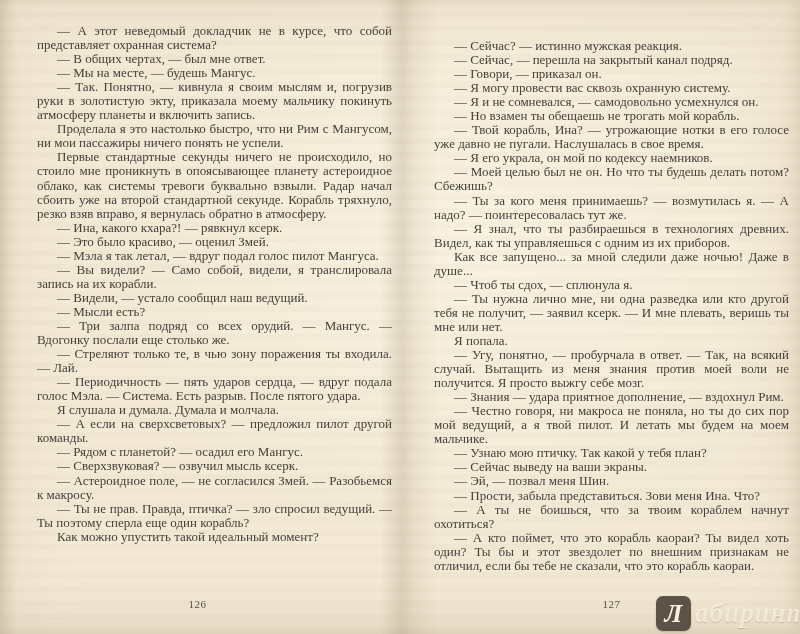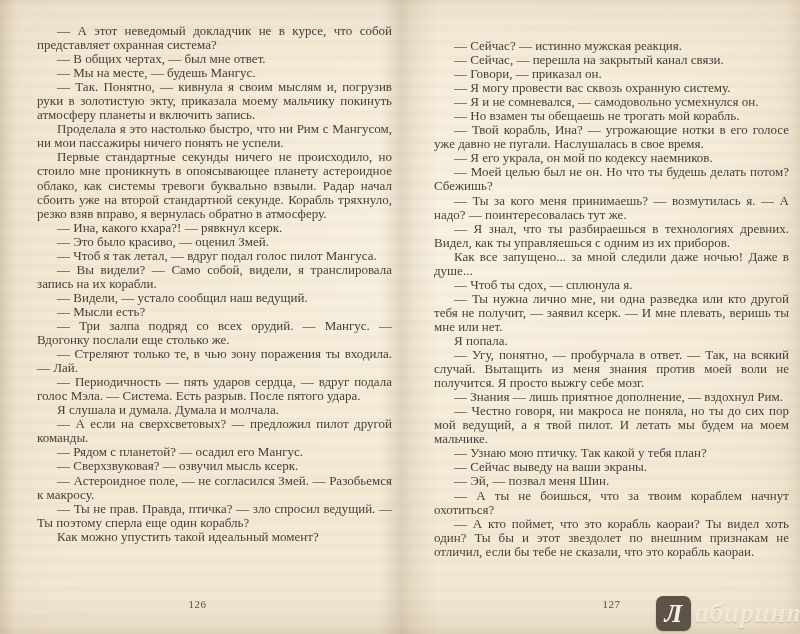--- a/index.html
+++ b/index.html
@@ -80,58 +80,59 @@
 
   <div class="text-block left">
       <p>— А этот неведомый докладчик не в курсе, что собой представляет охранная система?</p>
       <p>— В общих чертах, — был мне ответ.</p>
       <p>— Мы на месте, — будешь Мангус.</p>
       <p>— Так. Понятно, — кивнула я своим мыслям и, погрузив руки в золотистую экту, приказала моему мальчику покинуть атмосферу планеты и включить запись.</p>
       <p>Проделала я это настолько быстро, что ни Рим с Мангусом, ни мои пассажиры ничего понять не успели.</p>
       <p>Первые стандартные секунды ничего не происходило, но стоило мне проникнуть в опоясывающее планету астероидное облако, как системы тревоги буквально взвыли. Радар начал сбоить уже на второй стандартной секунде. Корабль тряхнуло, резко взяв вправо, я вернулась обратно в атмосферу.</p>
       <p>— Ина, какого кхара?! — рявкнул ксерк.</p>
       <p>— Это было красиво, — оценил Змей.</p>
-      <p>— Чтоб я так летал, — вдруг подал голос пилот Мангуса.</p>
+      <p>— Мэла я так летал, — вдруг подал голос пилот Мангуса.</p>
       <p>— Вы видели? — Само собой, видели, я транслировала запись на их корабли.</p>
       <p>— Видели, — устало сообщил наш ведущий.</p>
       <p>— Мысли есть?</p>
       <p>— Три залпа подряд со всех орудий. — Мангус. — Вдогонку послали еще столько же.</p>
       <p>— Стреляют только те, в чью зону поражения ты входила. — Лай.</p>
       <p>— Периодичность — пять ударов сердца, — вдруг подала голос Мэла. — Система. Есть разрыв. После пятого удара.</p>
       <p>Я слушала и думала. Думала и молчала.</p>
       <p>— А если на сверхсветовых? — предложил пилот другой команды.</p>
       <p>— Рядом с планетой? — осадил его Мангус.</p>
       <p>— Сверхзвуковая? — озвучил мысль ксерк.</p>
       <p>— Астероидное поле, — не согласился Змей. — Разобьемся к макросу.</p>
       <p>— Ты не прав. Правда, птичка? — зло спросил ведущий. — Ты поэтому сперла еще один корабль?</p>
       <p>Как можно упустить такой идеальный момент?</p>
     </div>
 
   <div class="text-block right">
       <p>— Сейчас? — истинно мужская реакция.</p>
-      <p>— Сейчас, — перешла на закрытый канал связи.</p>
+      <p>— Сейчас, — перешла на закрытый канал подряд.</p>
       <p>— Говори, — приказал он.</p>
       <p>— Я могу провести вас сквозь охранную систему.</p>
       <p>— Я и не сомневался, — самодовольно усмехнулся он.</p>
       <p>— Но взамен ты обещаешь не трогать мой корабль.</p>
       <p>— Твой корабль, Ина? — угрожающие нотки в его голосе уже давно не пугали. Наслушалась в свое время.</p>
       <p>— Я его украла, он мой по кодексу наемников.</p>
       <p>— Моей целью был не он. Но что ты будешь делать потом? Сбежишь?</p>
       <p>— Ты за кого меня принимаешь? — возмутилась я. — А надо? — поинтересовалась тут же.</p>
       <p>— Я знал, что ты разбираешься в технологиях древних. Видел, как ты управляешься с одним из их приборов.</p>
       <p>Как все запущено... за мной следили даже ночью! Даже в душе...</p>
       <p>— Чтоб ты сдох, — сплюнула я.</p>
       <p>— Ты нужна лично мне, ни одна разведка или кто другой тебя не получит, — заявил ксерк. — И мне плевать, веришь ты мне или нет.</p>
       <p>Я попала.</p>
       <p>— Угу, понятно, — пробурчала в ответ. — Так, на всякий случай. Вытащить из меня знания против моей воли не получится. Я просто выжгу себе мозг.</p>
-      <p>— Знания — лишь приятное дополнение, — вздохнул Рим.</p>
+      <p>— Знания — удара приятное дополнение, — вздохнул Рим.</p>
       <p>— Честно говоря, ни макроса не поняла, но ты до сих пор мой ведущий, а я твой пилот. И летать мы будем на моем мальчике.</p>
       <p>— Узнаю мою птичку. Так какой у тебя план?</p>
       <p>— Сейчас выведу на ваши экраны.</p>
       <p>— Эй, — позвал меня Шин.</p>
+      <p>— Прости, забыла представиться. Зови меня Ина. Что?</p>
       <p>— А ты не боишься, что за твоим кораблем начнут охотиться?</p>
       <p>— А кто поймет, что это корабль каораи? Ты видел хоть один? Ты бы и этот звездолет по внешним признакам не отличил, если бы тебе не сказали, что это корабль каораи.</p>
     </div>
 
   <div class="pagenum left">126</div>
 
   <div class="pagenum right">127</div>
 
   <div class="gutter"></div>
   <div class="edge-left"></div>

